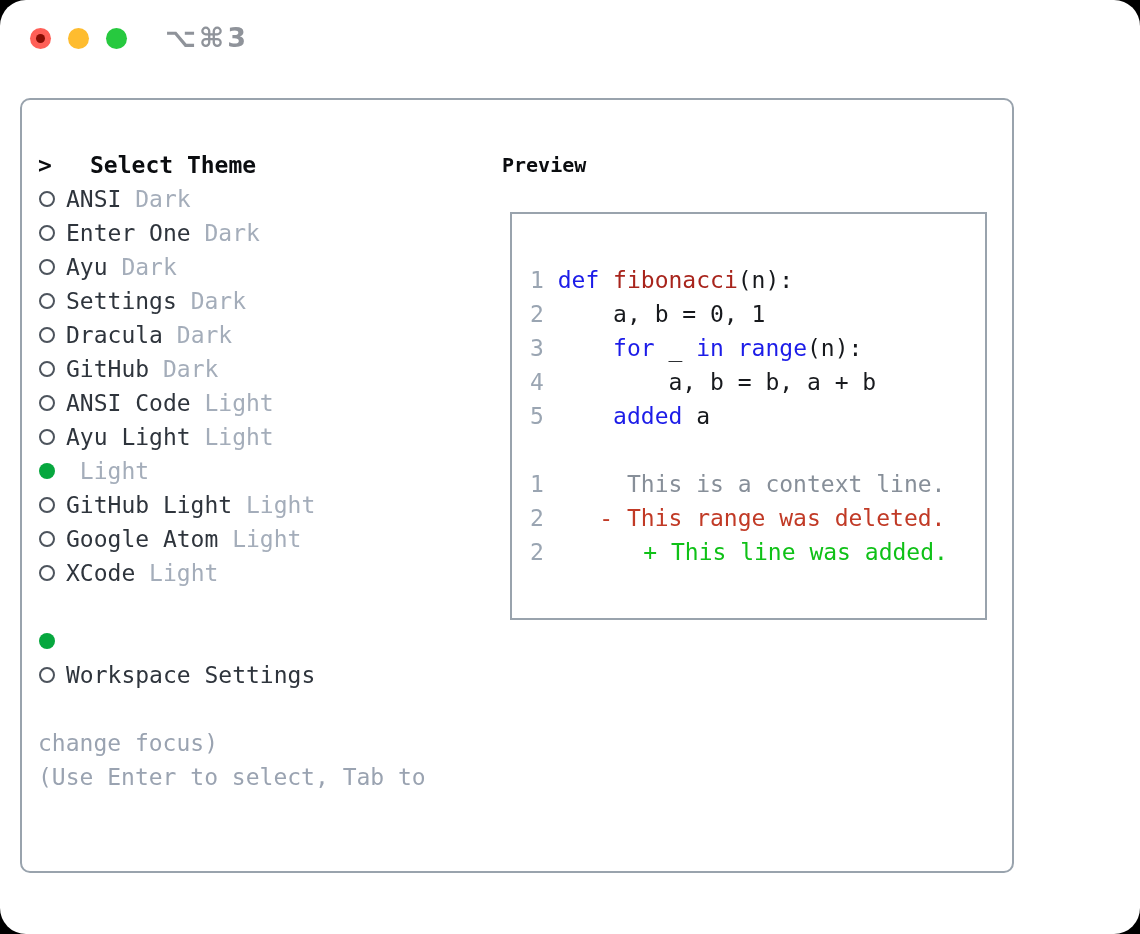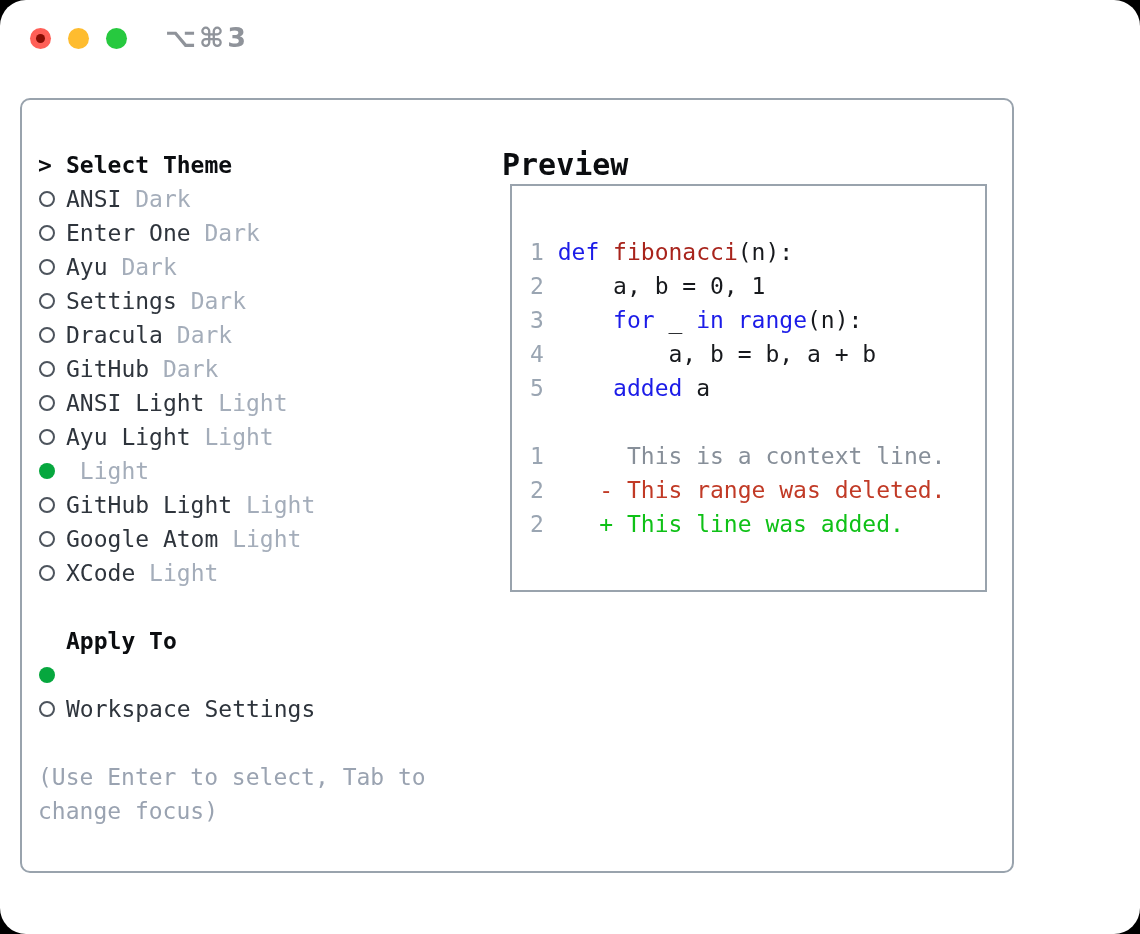--- a/index.html
+++ b/index.html
@@ -24,47 +24,47 @@
   
   .panel{
     position:absolute; left:20px; top:98px; width:994px; height:775px;
     border:2px solid var(--c-panel-border); border-radius:10px; box-sizing:border-box;
     background:#fff;
   }
   
   #left-col{position:absolute; left:16px; top:48px; width:450px;}
   .lrow{height:34px; display:flex; align-items:center; white-space:pre; font-size:23px; color:var(--c-text);}
   .cell{display:inline-flex; align-items:center; width:28px; flex:0 0 28px; white-space:pre;}
-  .htext{font-weight:700; color:var(--c-heading);}
+  .htext{font-weight:700; color:var(--c-heading);margin-left:24px;}
   .cursor{font-weight:700; color:var(--c-heading); font-size:23px;}
   .radio{width:12px; height:12px; border-radius:50%; border:2px solid var(--c-radio-ring); box-sizing:content-box; margin-left:1px;}
   .radio.sel{border:none; width:16px; height:16px; background:var(--c-select-green);}
   .name{color:var(--c-text); white-space:pre;}
   .name.sel{color:var(--c-select-green);}
   .tag{color:var(--c-tag); white-space:pre;}
   .help{color:var(--c-help);}
   
   .preview-title{
     position:absolute; left:480px; top:48px; height:34px; line-height:34px;
-    font-size:30px; font-weight:700; color:var(--c-heading);
+    font-size:20px; font-weight:700; color:var(--c-heading);
   }
   .preview-box{
-    position:absolute; left:488px; top:84px; width:477px; height:408px;
+    position:absolute; left:488px; top:112px; width:477px; height:408px;
     border:2px solid var(--c-panel-border); box-sizing:border-box; background:#fff;
   }
   #code-area{position:absolute; left:18px; top:49px;}
   .cline{height:34px; line-height:34px; white-space:pre; font-size:23px; color:var(--c-code-text);}
   .seg{white-space:pre;}
   .num{color:var(--c-line-number);}
   .kw{color:var(--c-keyword);}
   .fn{color:var(--c-function);}
   .pl{color:var(--c-code-text);}
   .ctx{color:var(--c-context);}
   .del{color:var(--c-deleted);}
-  .add{color:var(--c-added);}
+  .add{color:var(--c-added);margin-left:44px;}
 </style>
 </head>
 <body>
 
 <div class="window">
 
   <div class="titlebar">
     <div class="tl-group">
       <span class="tl tl-red">
           <span class="dot"></span>
@@ -82,39 +82,35 @@
         <span class="cell cursor">&gt;</span>
         <span class="htext">Select Theme</span>
       </div>
       <div id="theme-items">
           <div class="lrow"><span class="cell"><span class="radio"></span></span><span class="name">ANSI</span><span class="tag"> Dark</span></div>
           <div class="lrow"><span class="cell"><span class="radio"></span></span><span class="name">Enter One</span><span class="tag"> Dark</span></div>
           <div class="lrow"><span class="cell"><span class="radio"></span></span><span class="name">Ayu</span><span class="tag"> Dark</span></div>
           <div class="lrow"><span class="cell"><span class="radio"></span></span><span class="name">Settings</span><span class="tag"> Dark</span></div>
           <div class="lrow"><span class="cell"><span class="radio"></span></span><span class="name">Dracula</span><span class="tag"> Dark</span></div>
           <div class="lrow"><span class="cell"><span class="radio"></span></span><span class="name">GitHub</span><span class="tag"> Dark</span></div>
-          <div class="lrow"><span class="cell"><span class="radio"></span></span><span class="name">ANSI Light</span><span class="tag"> Light</span></div>
+          <div class="lrow"><span class="cell"><span class="radio"></span></span><span class="name">ANSI Code</span><span class="tag"> Light</span></div>
           <div class="lrow"><span class="cell"><span class="radio"></span></span><span class="name">Ayu Light</span><span class="tag"> Light</span></div>
           <div class="lrow"><span class="cell"><span class="radio sel"></span></span><span class="tag"> Light</span></div>
           <div class="lrow"><span class="cell"><span class="radio"></span></span><span class="name">GitHub Light</span><span class="tag"> Light</span></div>
           <div class="lrow"><span class="cell"><span class="radio"></span></span><span class="name">Google Atom</span><span class="tag"> Light</span></div>
           <div class="lrow"><span class="cell"><span class="radio"></span></span><span class="name">XCode</span><span class="tag"> Light</span></div>
         </div>
       <div class="lrow"></div>
-      <div class="lrow">
-        <span class="cell"></span>
-        <span class="htext">Apply To</span>
-      </div>
       <div id="apply-items">
           <div class="lrow"><span class="cell"><span class="radio sel"></span></span></div>
           <div class="lrow"><span class="cell"><span class="radio"></span></span><span class="name">Workspace Settings</span></div>
         </div>
       <div class="lrow"></div>
+      <div class="lrow help">change focus)</div>
       <div class="lrow help">(Use Enter to select, Tab to</div>
-      <div class="lrow help">change focus)</div>
     </div>
 
     <div class="preview-title">Preview</div>
 
     <div class="preview-box">
       <div id="code-area">
           <div class="cline"><span class="seg num">1 </span><span class="seg kw">def</span><span class="seg pl"> </span><span class="seg fn">fibonacci</span><span class="seg pl">(n):</span></div>
           <div class="cline"><span class="seg num">2</span><span class="seg pl">     a, b = 0, 1</span></div>
           <div class="cline"><span class="seg num">3</span><span class="seg pl">     </span><span class="seg kw">for</span><span class="seg pl"> _ </span><span class="seg kw">in</span><span class="seg pl"> </span><span class="seg kw">range</span><span class="seg pl">(n):</span></div>
           <div class="cline"><span class="seg num">4</span><span class="seg pl">         a, b = b, a + b</span></div>

